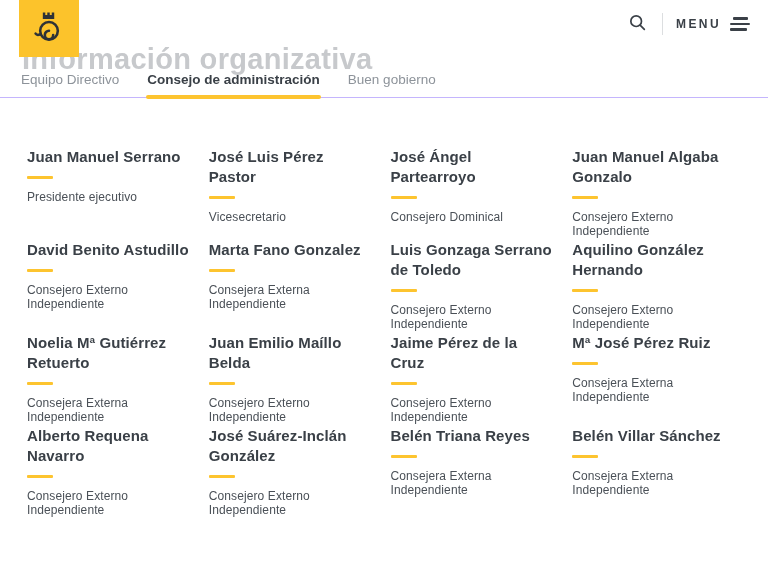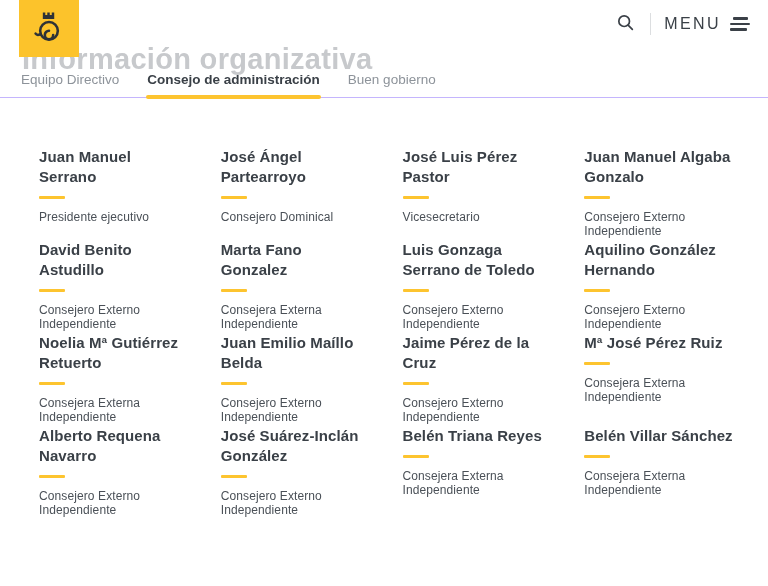--- a/index.html
+++ b/index.html
@@ -22,21 +22,21 @@
     background:#FCC32B;display:flex;align-items:center;justify-content:center;
     cursor:pointer;
   }
   .top-right{
     position:absolute;top:11px;right:18px;z-index:4;
     display:flex;align-items:center;gap:13px;
   }
   .icon-btn{display:flex;align-items:center;cursor:pointer;background:none;border:none;padding:2px;}
   .vdiv{width:1px;height:22px;background:#dcdee0;}
   .menu-group{display:flex;align-items:center;gap:9px;cursor:pointer;}
-  .menu-label{font-size:16px;font-weight:400;letter-spacing:2.4px;color:#3a4047;}
+  .menu-label{font-size:12px;font-weight:700;letter-spacing:2.4px;color:#3a4047;}
   .burger{display:flex;flex-direction:column;gap:3px;align-items:flex-start;}
   .burger span{display:block;height:2.6px;background:#3a4047;border-radius:1px;}
   .burger .b1{width:15px;margin-left:3px;}
   .burger .b2{width:20px;}
   .burger .b3{width:17px;}
 
   
   .tabs{
     position:absolute;top:72px;left:0;right:0;z-index:5;
     padding:0 20px;display:flex;gap:26px;
@@ -51,21 +51,21 @@
     content:'';position:absolute;left:0;right:0;bottom:-2px;height:4px;
     background:#FDC42F;border-radius:2px;
   }
 
   
   .members{
     position:absolute;top:147px;left:0;right:0;
     padding:0 14px 0 27px;
     display:grid;grid-template-columns:repeat(4,1fr);
   }
-  .member{min-height:93px;padding-right:18px;box-sizing:border-box;margin-left:12px;}
+  .member{min-height:93px;padding-right:18px;box-sizing:border-box;}
   .member-name{
     font-size:15px;line-height:20px;font-weight:700;color:#3a4047;
     letter-spacing:.1px;
   }
   .member-bar{width:26px;height:3px;background:#FDC42F;margin:9px 0 11px;border-radius:1px;}
   .member-role{font-size:12px;line-height:14px;font-weight:500;color:#4a5057;letter-spacing:.1px;}
 </style>
 </head>
 <body>
 
@@ -113,30 +113,30 @@
       <div class="tab">Buen gobierno</div>
     </nav>
 
   <section class="members">
       <div class="member">
         <div class="member-name">Juan Manuel Serrano</div>
         <div class="member-bar"></div>
         <div class="member-role">Presidente ejecutivo</div>
       </div>
       <div class="member">
+        <div class="member-name">José Luis Pérez Pastor</div>
+        <div class="member-bar"></div>
+        <div class="member-role">Vicesecretario</div>
+      </div>
+      <div class="member">
         <div class="member-name">José Ángel Partearroyo</div>
         <div class="member-bar"></div>
         <div class="member-role">Consejero Dominical</div>
       </div>
       <div class="member">
-        <div class="member-name">José Luis Pérez Pastor</div>
-        <div class="member-bar"></div>
-        <div class="member-role">Vicesecretario</div>
-      </div>
-      <div class="member">
         <div class="member-name">Juan Manuel Algaba Gonzalo</div>
         <div class="member-bar"></div>
         <div class="member-role">Consejero Externo Independiente</div>
       </div>
       <div class="member">
         <div class="member-name">David Benito Astudillo</div>
         <div class="member-bar"></div>
         <div class="member-role">Consejero Externo Independiente</div>
       </div>
       <div class="member">

